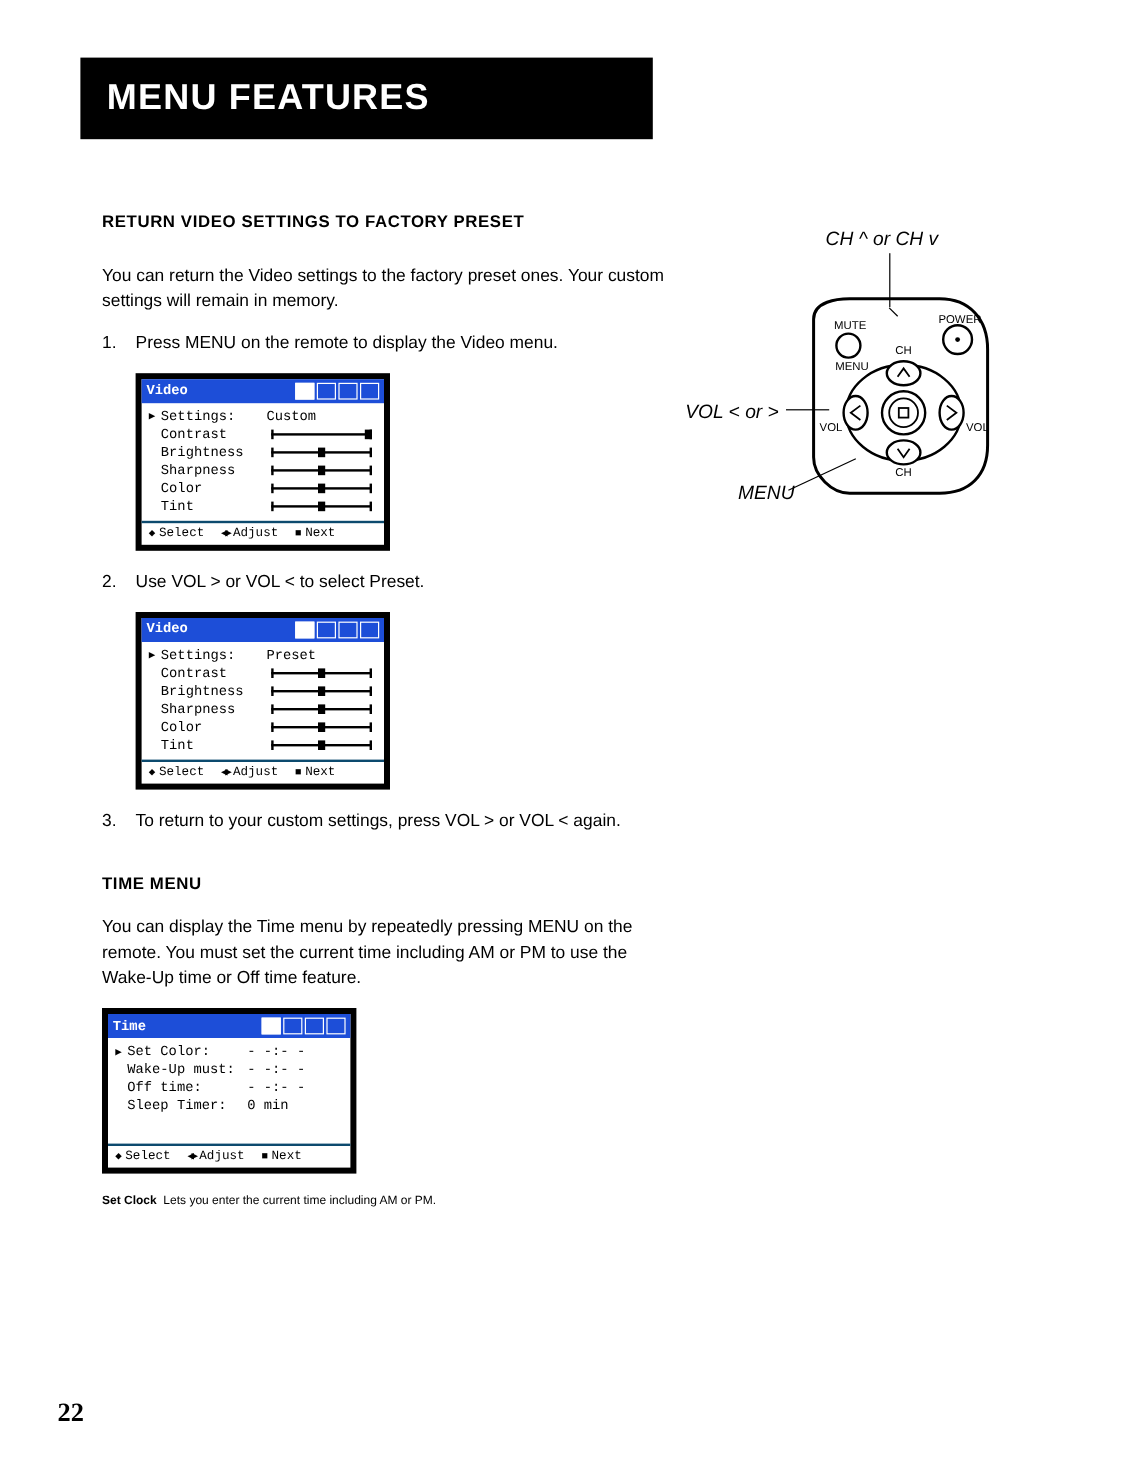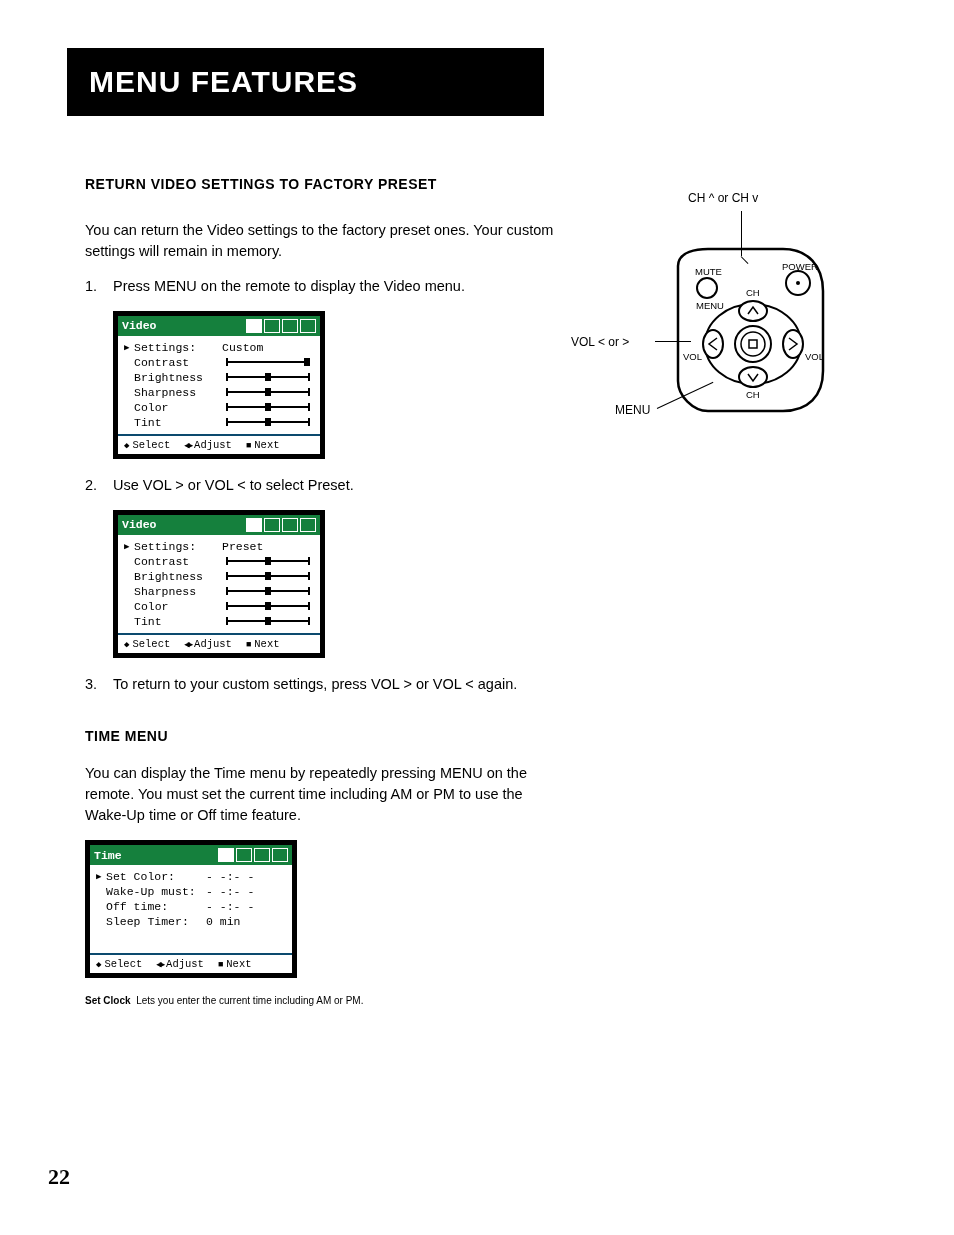--- a/index.html
+++ b/index.html
@@ -72,21 +72,21 @@
     top: 0;
   }
   .osd {
     font-family: "Courier New", monospace;
     border: 5px solid #000;
     width: 212px;
     margin: 14px 0 16px 28px;
     font-size: 11.5px;
   }
   .osd .osd-header {
-    background: #15803d;
+    background: #1d4ed8;
     color: #fff;
     display: flex;
     align-items: center;
     height: 20px;
     padding: 0 4px;
     font-weight: bold;
   }
   .osd .osd-header .htitle { flex: 1; }
   .iconrow { display: flex; gap: 2px; }
   .iconrow .ic {
@@ -133,21 +133,22 @@
   .fs-adjust::before { content: "◀▶"; letter-spacing:-2px; font-size:8px; }
   .fs-next::before { content: "■"; }
 
   .remote-diagram {
     position: relative;
     width: 260px;
     height: 230px;
   }
   .remote-label {
     position: absolute;
-    font-size: 12px;
+    font-style: italic;
+    font-size: 16px;
   }
   .btn-label {
     position: absolute;
     font-size: 9.5px;
     font-weight: normal;
     text-align: center;
   }
   .def-line { margin-bottom: 10px; font-size: 10px; line-height: 1.45; }
   .def-line b { font-weight: 900; }
   .page-number {

